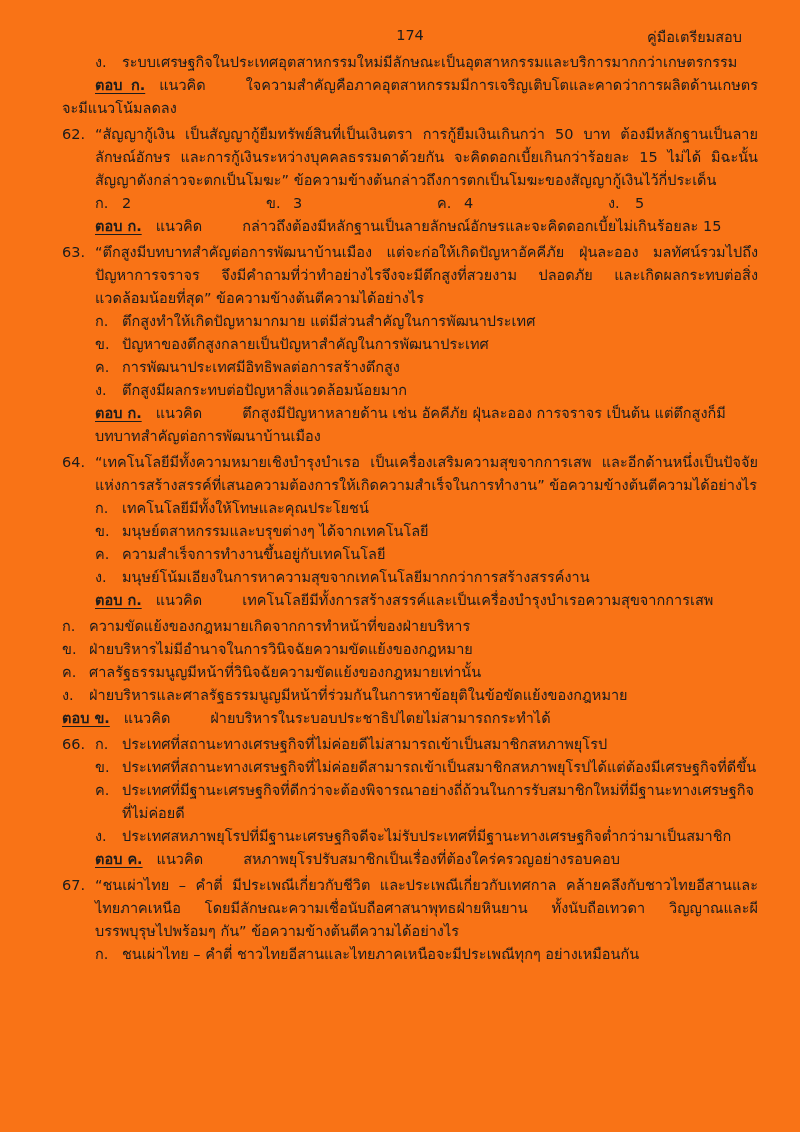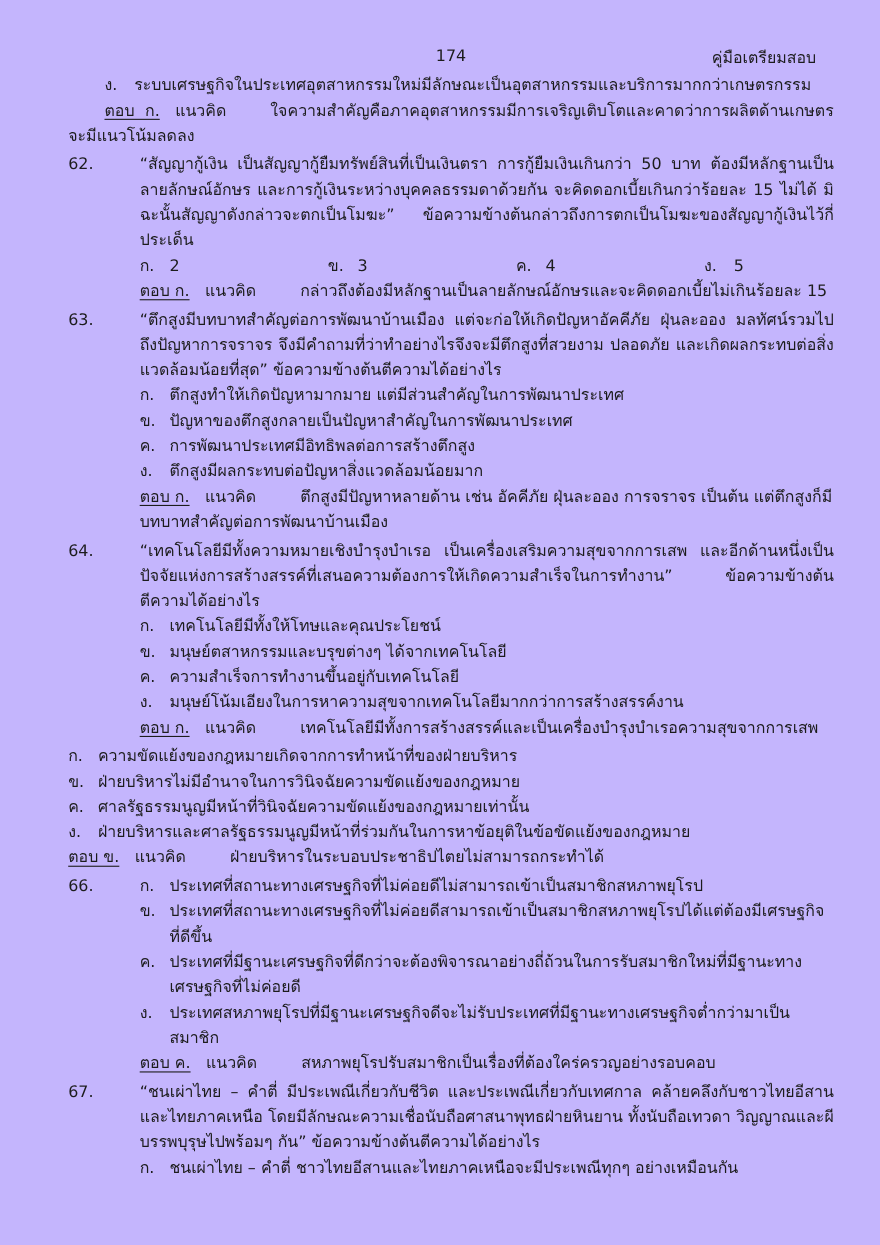--- a/index.html
+++ b/index.html
@@ -5,43 +5,43 @@
   html,body{margin:0;padding:0;}
   body{
     width:800px;height:1132px;
     background:#ffffff;
     color:#1c1c1c;
     font-family:"DejaVu Sans",sans-serif;
     font-size:14.5px;
     line-height:23px;
     overflow:hidden;
   }
-  .page{box-sizing:border-box;width:800px;height:1132px;padding:40px 42px 0 62px;background:#c4b5fd;}
+  .page{box-sizing:border-box;width:800px;height:1132px;padding:24px 42px 0 62px;background:#f97316;}
   
   .header{position:relative;height:24px;margin-bottom:3px;}
   .page-num{position:absolute;left:0;right:0;text-align:center;}
   .book-title{position:absolute;right:16px;top:2px;}
   
   .carry .copt{padding-left:33px;display:flex;}
   .carry .copt .olabel{width:27px;flex:none;}
   .carry .cans{text-indent:33px;text-align:justify;}
   
   .question{margin-top:3px;}
-  .qrow{display:flex;gap:32px;}
+  .qrow{display:flex;}
   .qnum{width:33px;flex:none;}
   .qbody{flex:1;min-width:0;}
   .stem{text-align:justify;}
   .opts .opt{display:flex;}
   .opts .olabel{width:27px;flex:none;}
   .opts .otext{flex:1;text-align:justify;}
   .opts.inline{display:flex;}
   .opts.inline .iopt{width:171px;flex:none;display:flex;}
   .opts.inline .iopt:last-child{width:auto;}
   .ans{text-align:left;}
-  .alabel{text-decoration:underline;text-underline-offset:3px;}
+  .alabel{text-decoration:underline;text-underline-offset:3px;font-weight:bold;}
   .aconcept{margin-left:14px;}
   .atext{margin-left:40px;text-align:right;}
 </style>
 </head>
 <body>
 
 <div class="page">
 
   <div class="header">
     <span class="page-num">174</span>

